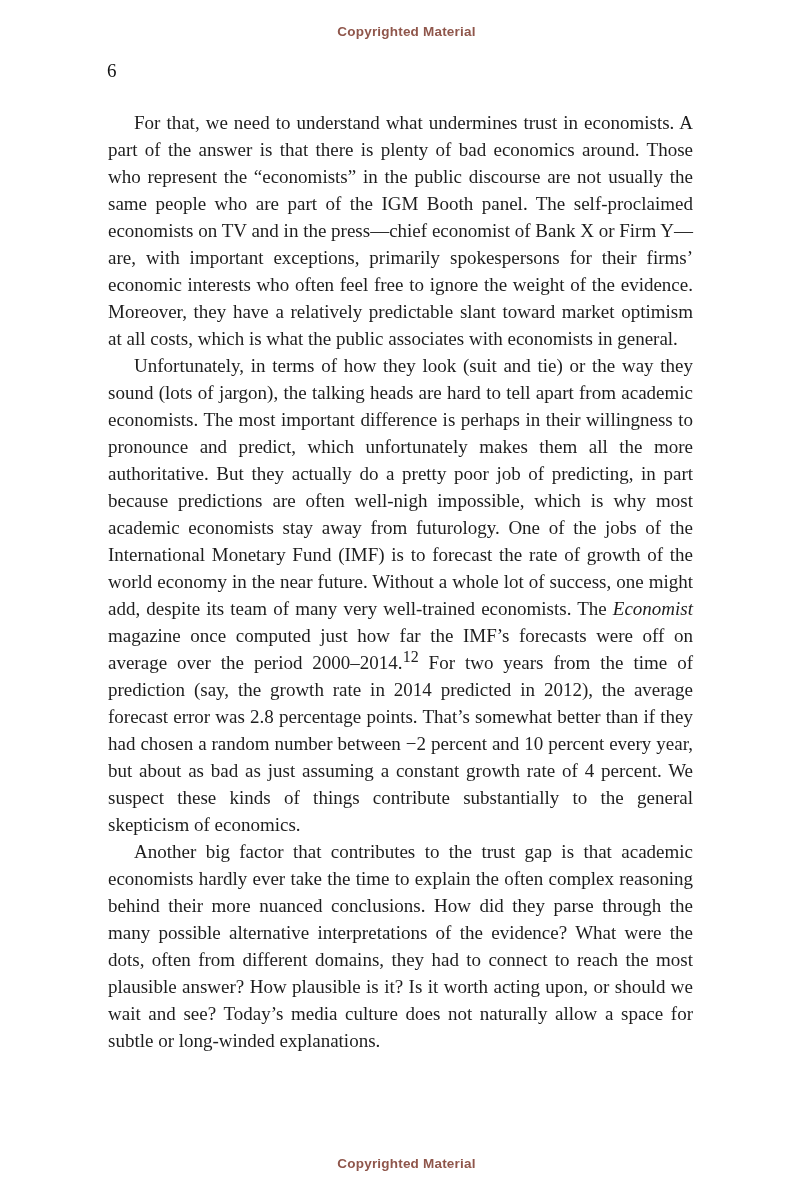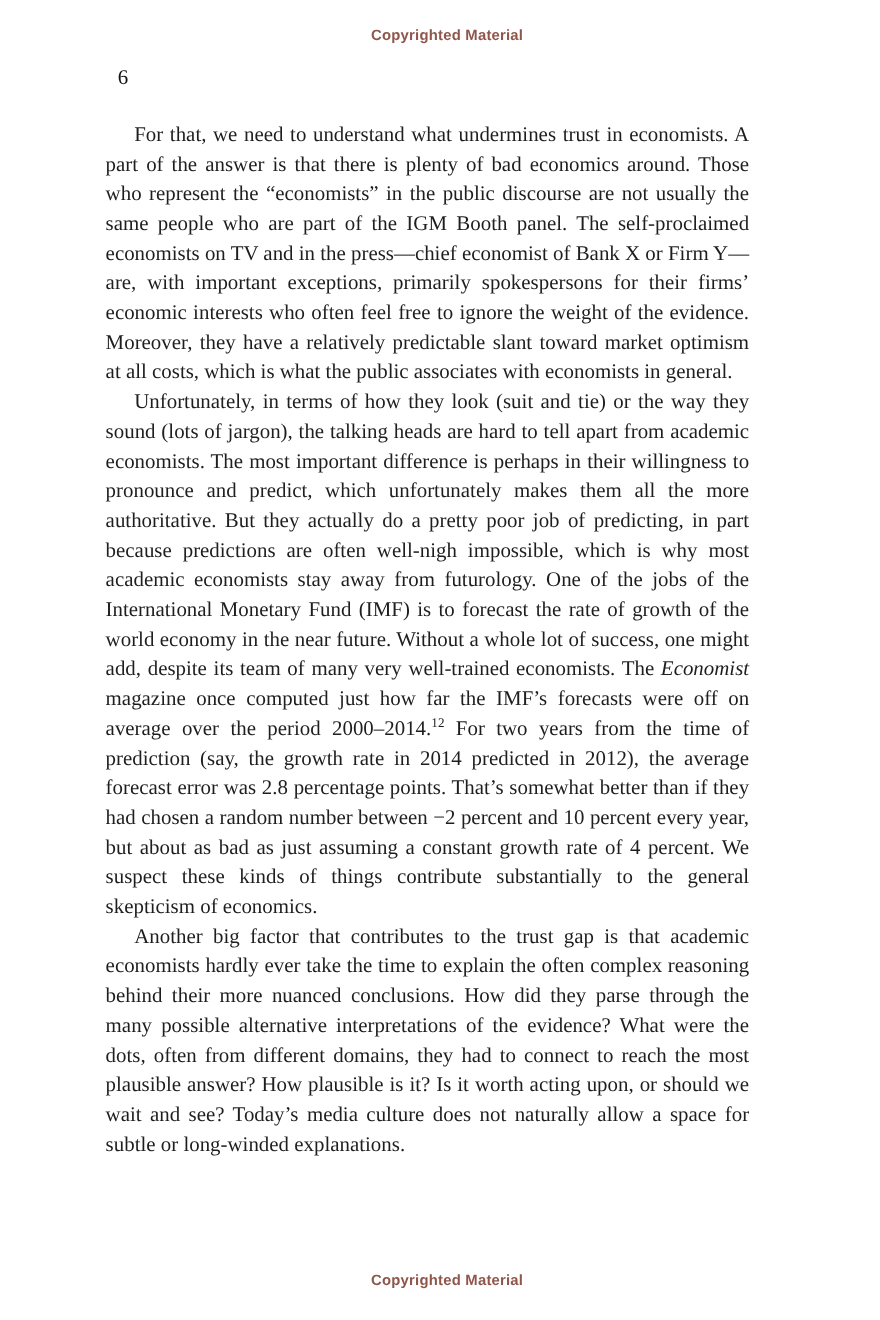--- a/index.html
+++ b/index.html
@@ -51,36 +51,36 @@
     font-weight: bold;
     letter-spacing: 2.6px;
     word-spacing: 3px;
     padding-top: 3px;
     color: var(--header-color, #121212);
   }
 
   .body-text {
     position: absolute;
     top: 109px;
-    left: 96px;
+    left: 108px;
     width: 585px;
     font-size: 19px;
     line-height: 27px;
     text-align: justify;
     color: var(--body-color, #1e1e1e);
   }
   .body-text p {
     margin: 0;
     text-indent: 26px;
   }
   .body-text i {
     font-style: italic;
   }
   .body-text sup {
-    font-size: 12px;
+    font-size: 16px;
     line-height: 0;
     vertical-align: super;
   }
 </style>
 </head>
 <body>
 
 <div class="page">
 
   <div class="watermark top">Copyrighted Material</div>

